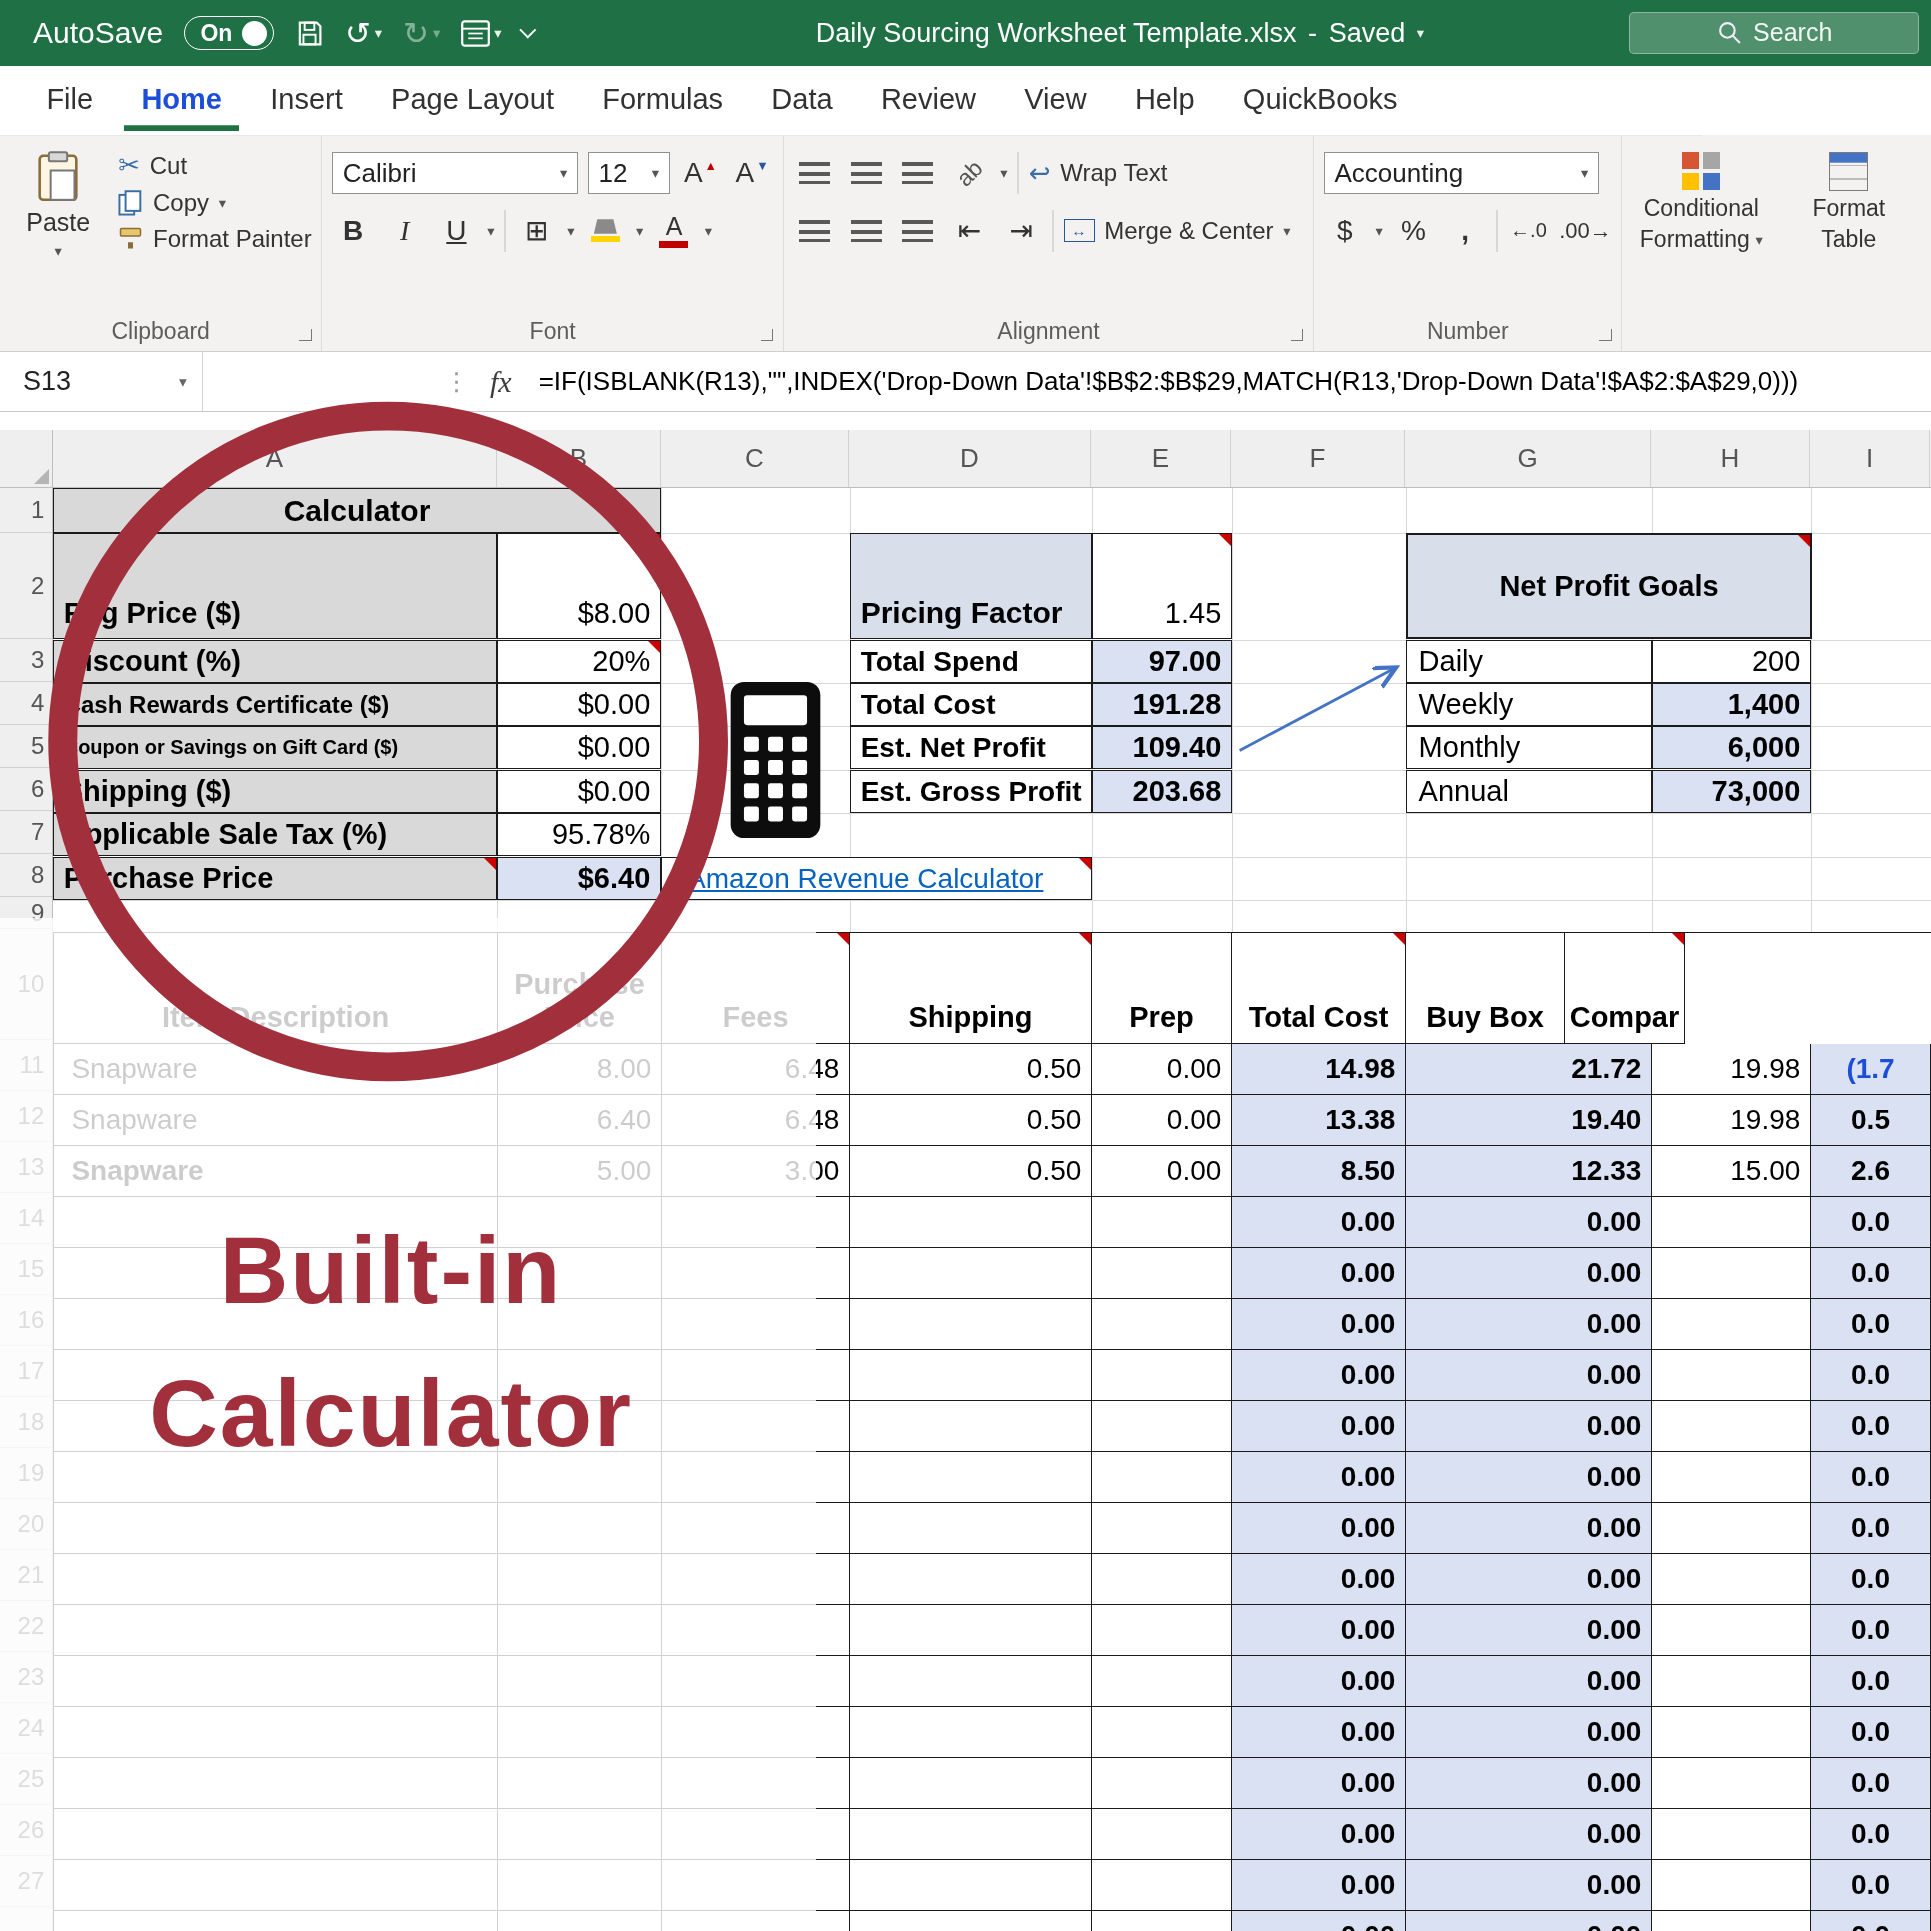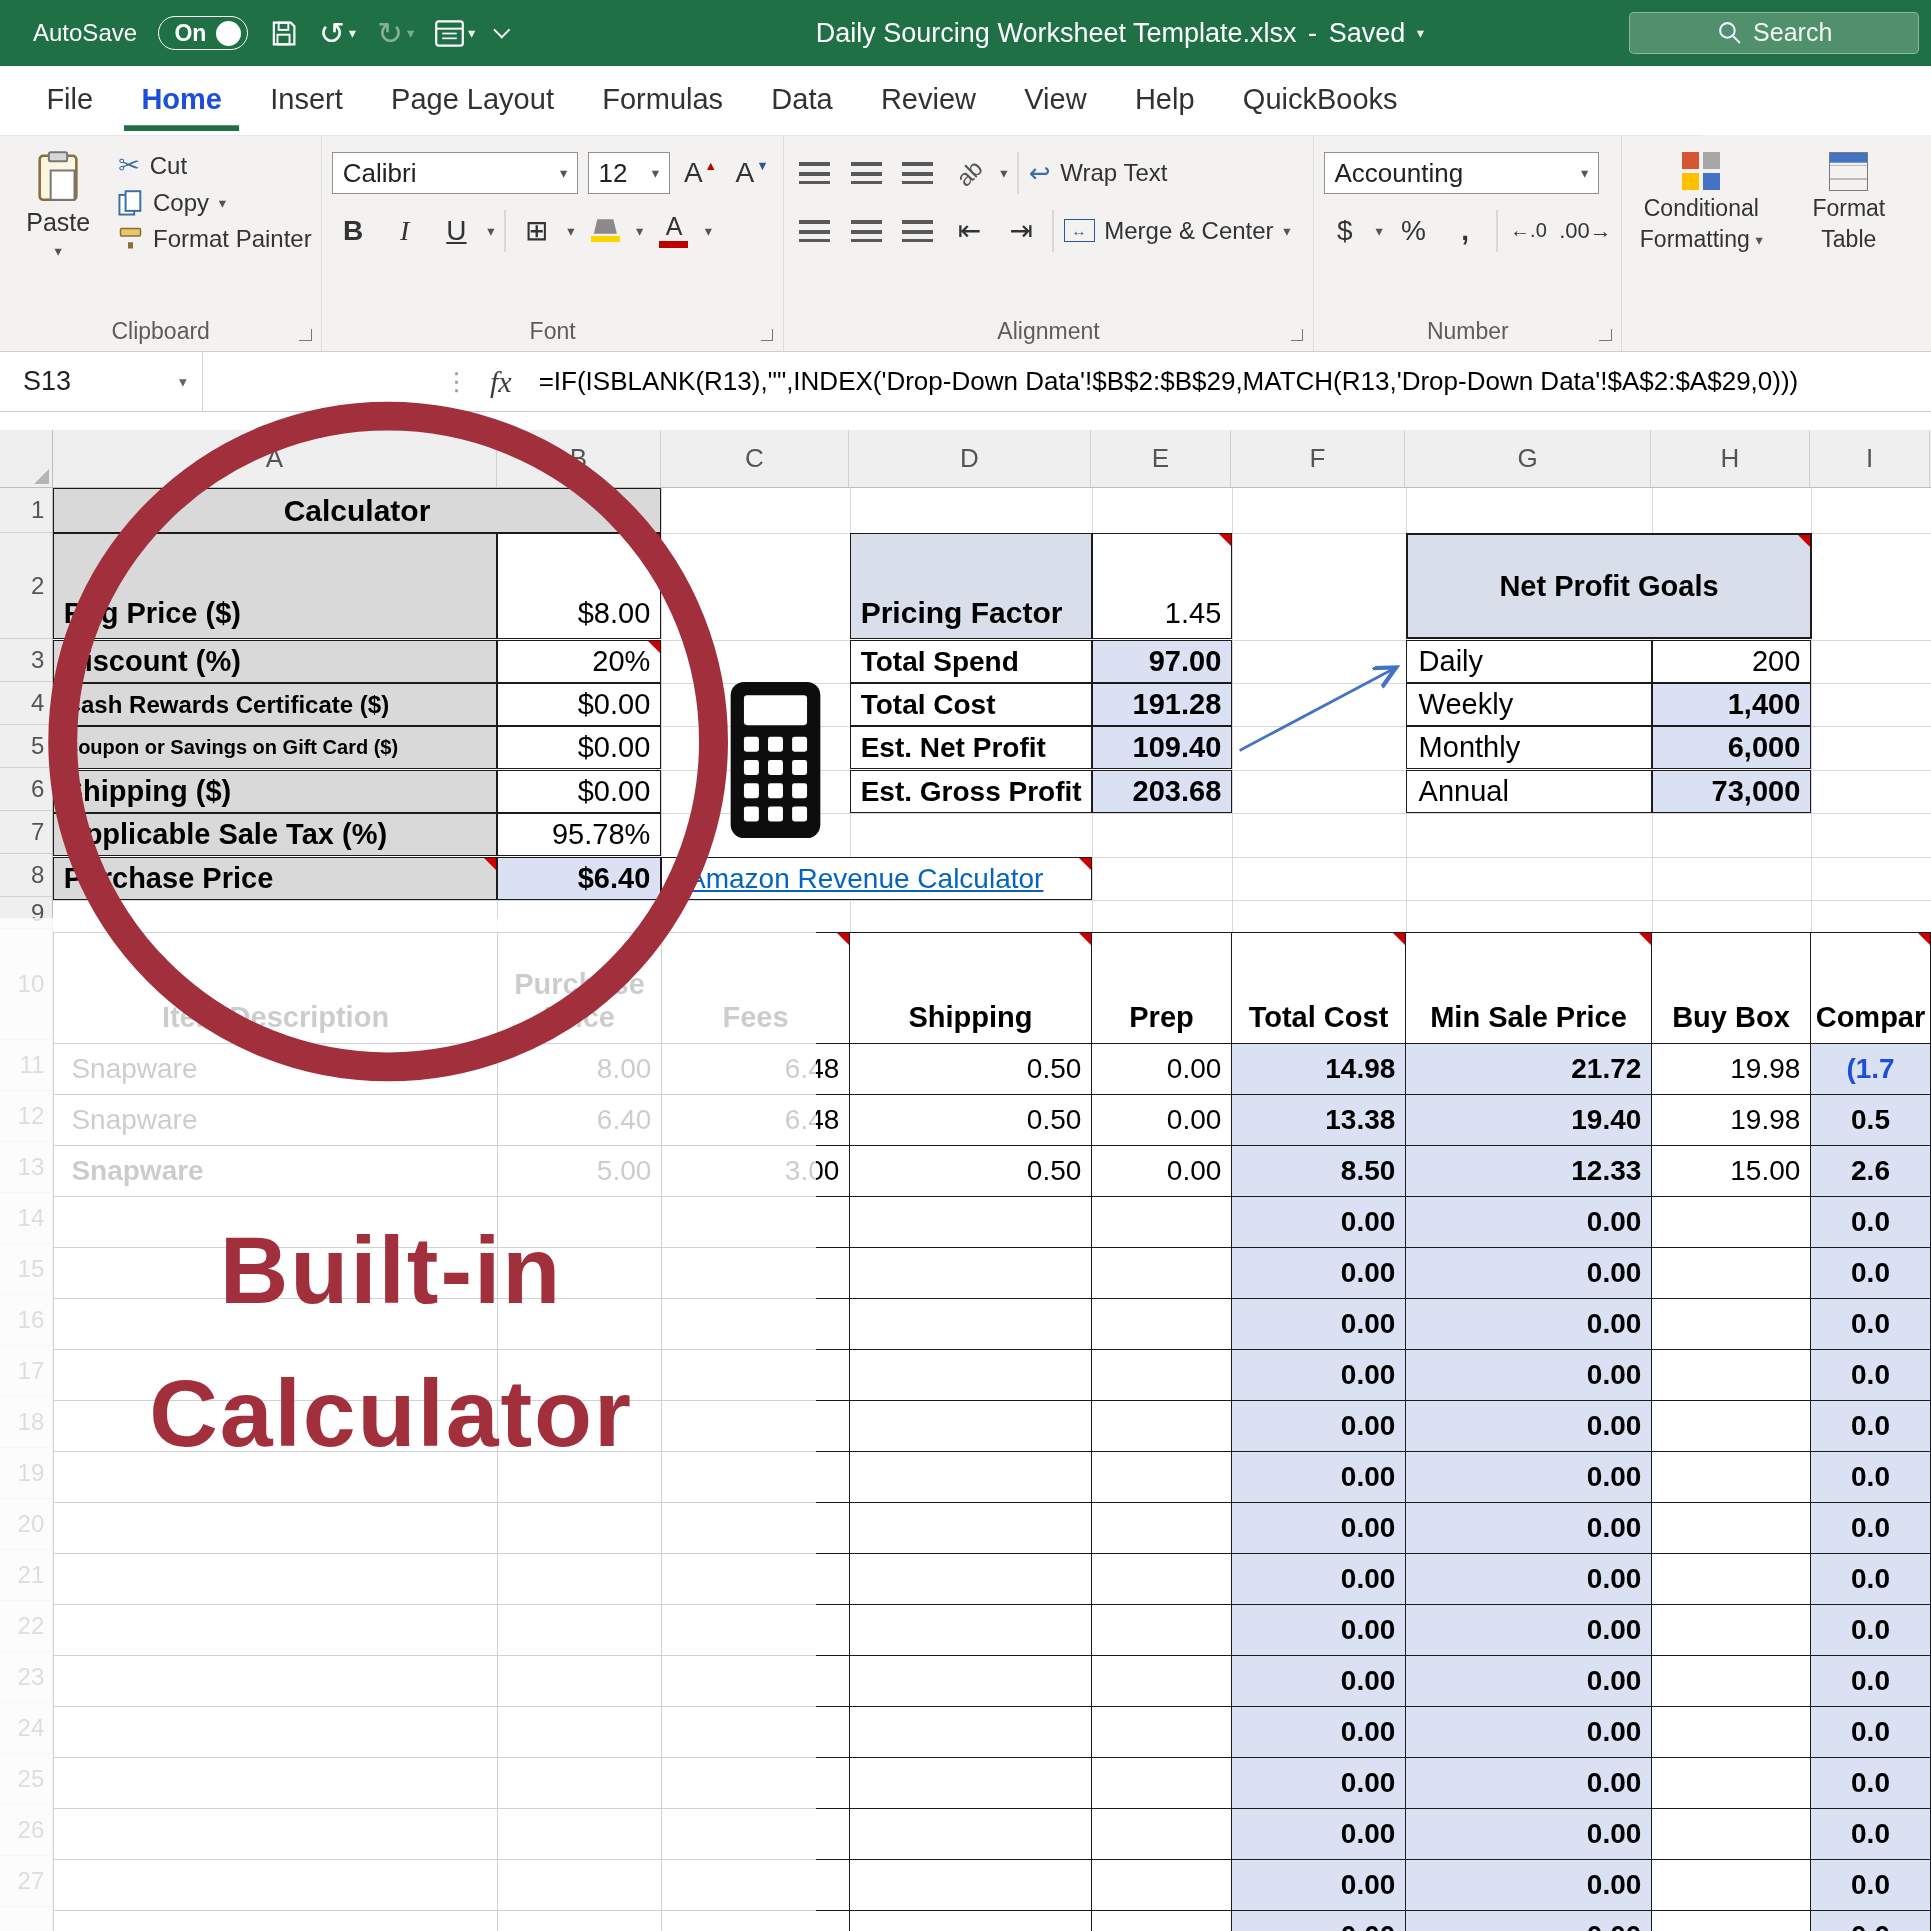--- a/index.html
+++ b/index.html
@@ -2,21 +2,21 @@
 <html><head>
 <meta charset="utf-8">
 <style>
 *{margin:0;padding:0;box-sizing:border-box}
 html,body{width:1931px;height:1931px;overflow:hidden;background:#fff;font-family:"Liberation Sans",sans-serif}
 body{position:relative}
 
 
 .titlebar{position:absolute;left:0;top:0;width:1931px;height:66px;background:#1f7145;color:#fff;display:flex;align-items:center;z-index:10}
 .tb-left{display:flex;align-items:center;gap:21px;padding-left:33px}
-.tb-autosave{font-size:24px}
+.tb-autosave{font-size:30px}
 .tb-toggle{display:inline-flex;align-items:center;gap:9.7px;border:1.9px solid #fff;border-radius:21px;padding:2.9px 5.8px 2.9px 15.4px;cursor:pointer}
 .tb-toggle-text{font-size:23px;font-weight:700}
 .tb-knob{width:25px;height:25px;border-radius:50%;background:#fff}
 .tb-btn{display:inline-flex;align-items:center;gap:3.9px;font-size:31px;color:#fff;cursor:pointer}
 .tb-btn.dim{opacity:.45}
 .tb-car{font-size:14.5px;opacity:.9}
 .chev{display:inline-block;width:11.6px;height:11.6px;border-right:2.4px solid #fff;border-bottom:2.4px solid #fff;transform:rotate(45deg);margin-top:-5.8px}
 .tb-title{position:absolute;left:58%;transform:translateX(-50%);display:flex;align-items:center;gap:11.6px;font-size:27px;white-space:nowrap}
 .tb-search{position:absolute;right:11.6px;top:11.6px;width:290px;height:42px;border-radius:4.8px;background:rgba(255,255,255,.22);border:1px solid rgba(255,255,255,.35);display:flex;align-items:center;justify-content:center;gap:11.6px;font-size:25px;color:#f2f7f4;cursor:text}
 
@@ -512,21 +512,20 @@
     </svg>
 
     <div class="dtable">
       <div class="thead">
         <div class="th wA">Item Description</div>
         <div class="th wB note">Purchase Price</div>
         <div class="th wC note">Fees</div>
         <div class="th wD note">Shipping</div>
         <div class="th wE">Prep</div>
         <div class="th wF note">Total Cost</div>
-        <div class="th wG note">Min Sale Price</div>
         <div class="th wH">Buy Box</div>
         <div class="th wI note">Compar</div>
       </div>
       <div class="tbody">
 
           <div class="trow">
             <div class="td wA">Snapware</div>
             <div class="td wB num">8.00</div>
             <div class="td wC num">6.48</div>
             <div class="td wD num">0.50</div>

